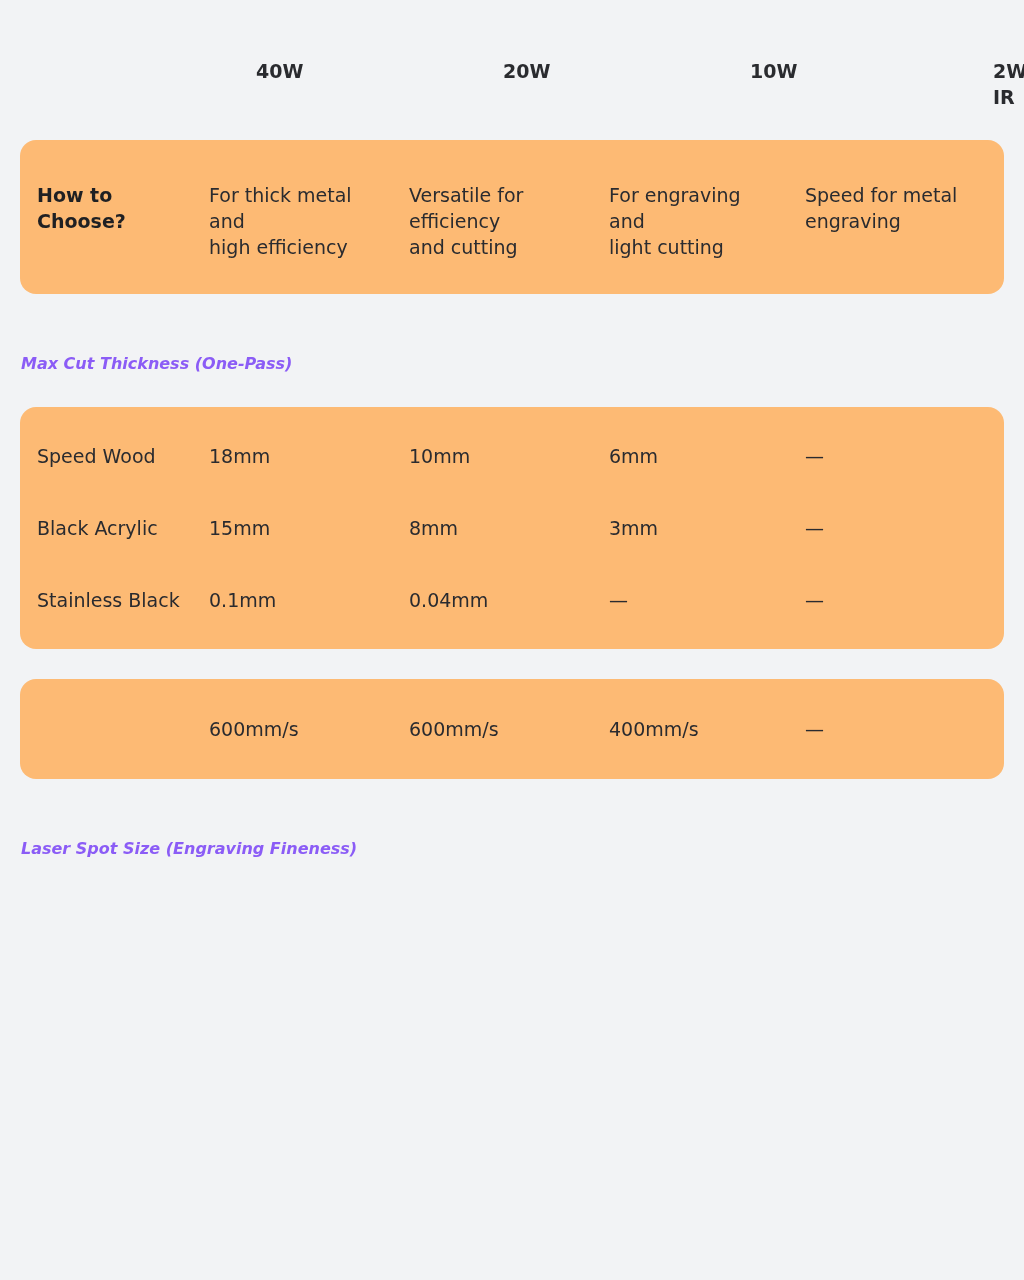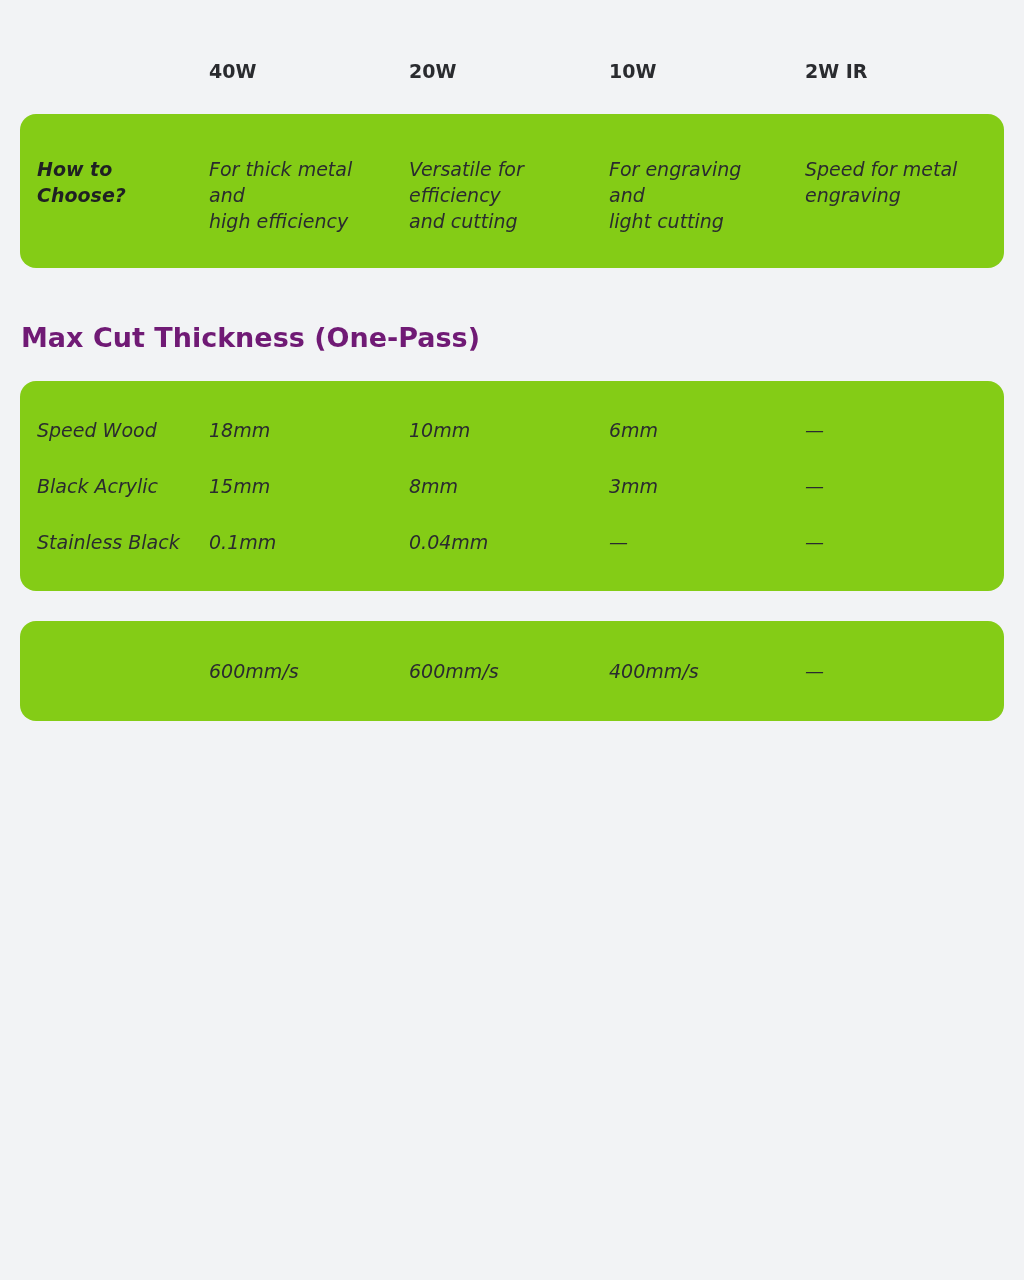--- a/index.html
+++ b/index.html
@@ -22,54 +22,55 @@
     letter-spacing: -1px;
   }
   .grid {
     display: grid;
     grid-template-columns: 172px 200px 200px 196px 1fr;
     align-items: start;
   }
   .header-row {
     margin: 58px 20px 0;
     padding: 0 17px;
+    gap: 47px;
   }
   .col-header {
     font-weight: bold;
     font-size: 19px;
     line-height: 25px;
     color: #222428;
   }
   .section-heading {
     margin: 56px 0 0 21px;
-    font-size: 27px;
+    font-size: 16px;
     line-height: 27px;
     font-weight: bold;
-    color: #701a75;
+    color: #8b5cf6;
+    font-style: italic;
   }
   .card {
-    background: #84cc16;
+    background: #fdba74;
     border-radius: 16px;
     margin: 30px 20px 0;
-    font-style: italic;
   }
   .card-htc   { padding: 42px 17px 34px; }
   .card-table { padding: 36px 17px; }
   .card-line  { padding: 37px 17px; }
   .cell {
     font-size: 19px;
     line-height: 26px;
     color: #2a2b2f;
   }
   .multiline { white-space: pre-line; }
   .row-label-bold {
     font-weight: bold;
     color: #1f2023;
   }
-  .trow + .trow { margin-top: 30px; }
+  .trow + .trow { margin-top: 46px; }
 </style>
 </head>
 <body>
 
 <div>
 
 
   <div class="grid header-row">
     <div class="cell"></div>
     <div class="cell col-header">40W</div>
@@ -122,15 +123,16 @@
 
 
   <div class="card card-line grid">
     <div class="cell"></div>
     <div class="cell">600mm/s</div>
     <div class="cell">600mm/s</div>
     <div class="cell">400mm/s</div>
     <div class="cell">—</div>
   </div>
 
+  <h2 class="section-heading">Laser Spot Size (Engraving Fineness)</h2>
 
 
 </div>
 
 </body></html>

